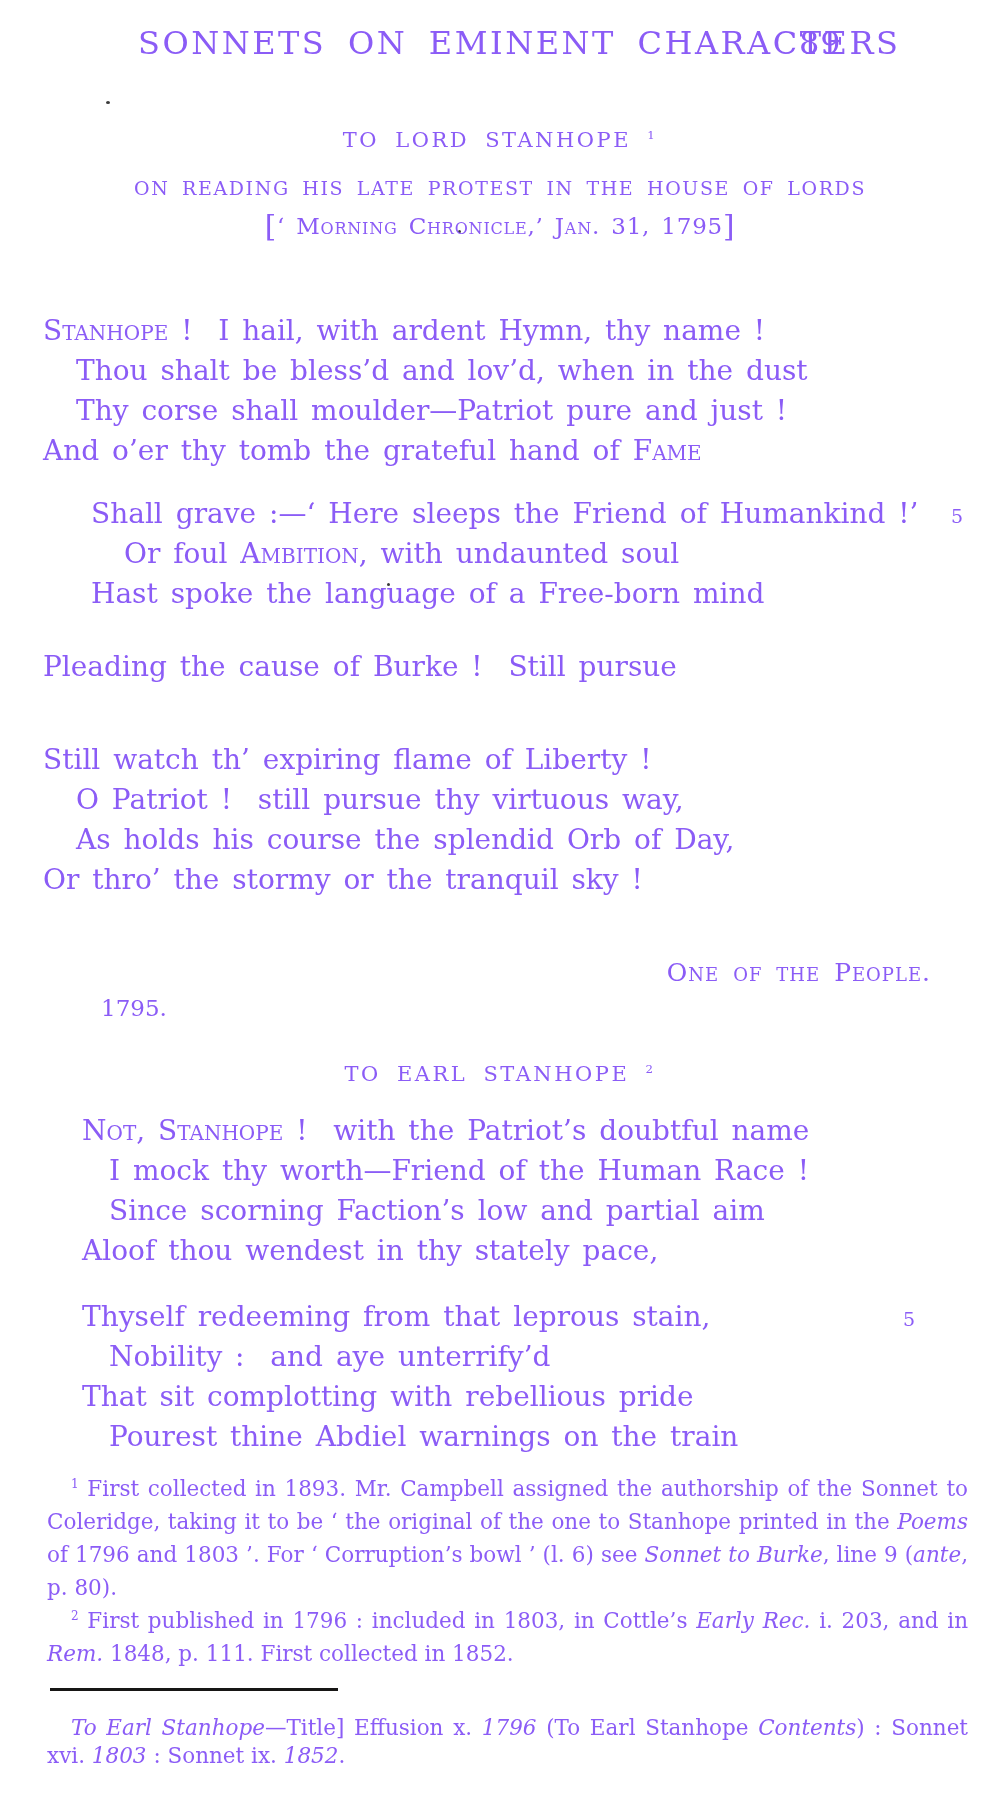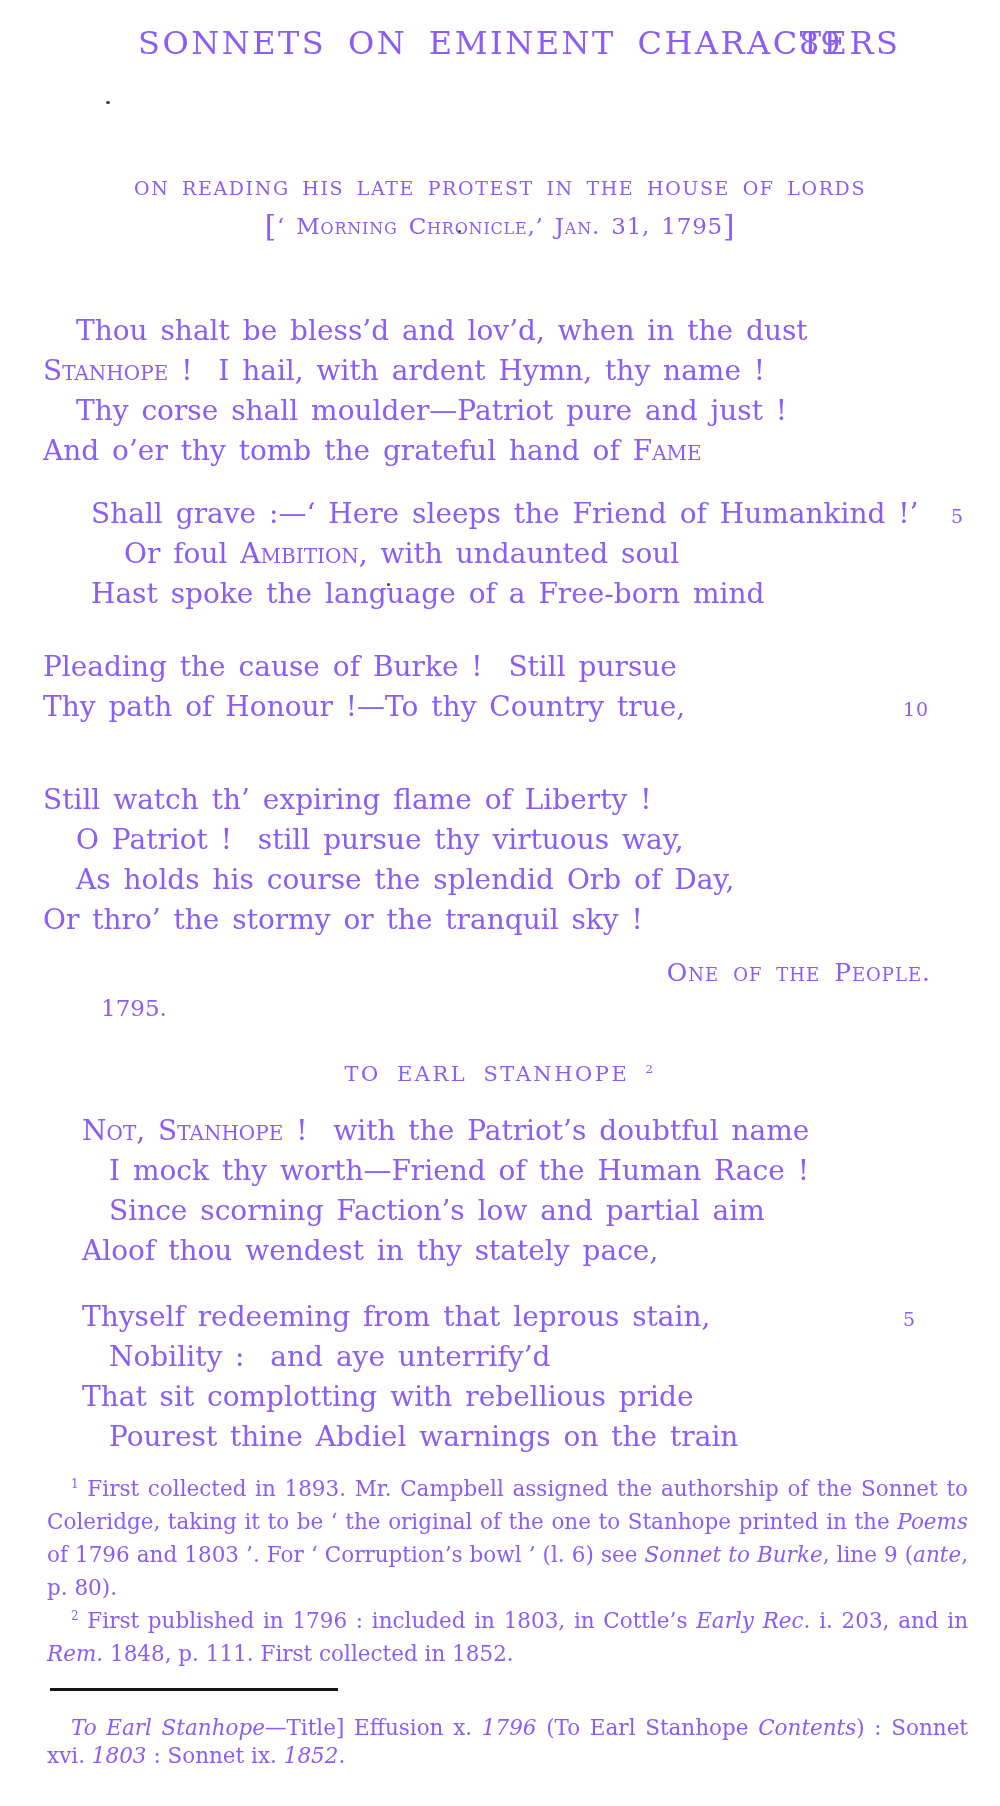--- a/index.html
+++ b/index.html
@@ -83,38 +83,38 @@
 
   <div class="page-header">
     <span class="header-title">SONNETS ON EMINENT CHARACTERS</span>
     <span class="page-number">89</span>
   </div>
 
   <div class="speck speck1"></div>
   <div class="speck speck2"></div>
   <div class="speck speck3"></div>
 
+  <div class="center-line sonnet1-title"><span>TO LORD STANHOPE </span><span class="sup">1</span></div>
   <div class="center-line sonnet1-subtitle">ON READING HIS LATE PROTEST IN THE HOUSE OF LORDS</div>
   <div class="center-line sonnet1-source"><span class="br">[</span><span>‘ </span><span class="sc">Morning Chronicle,</span><span>’ </span><span class="sc">Jan.</span><span> 31, 1795</span><span class="br">]</span></div>
 
   <div class="poem poem1">
       <div class="stanza">
+        <div class="line ind0"><span class="runs"><span class="sc">Stanhope</span><span> !  I hail, with ardent Hymn, thy name !</span></span></div>
         <div class="line ind1"><span class="runs"><span>Thou shalt be bless’d and lov’d, when in the dust</span></span></div>
-        <div class="line ind0"><span class="runs"><span class="sc">Stanhope</span><span> !  I hail, with ardent Hymn, thy name !</span></span></div>
         <div class="line ind1"><span class="runs"><span>Thy corse shall moulder—Patriot pure and just !</span></span></div>
         <div class="line ind0"><span class="runs"><span>And o’er thy tomb the grateful hand of </span><span class="sc">Fame</span></span></div>
       </div>
       <div class="stanza">
         <div class="line ind0"><span class="runs"><span>Shall grave :—‘ Here sleeps the Friend of Humankind !’</span></span><span class="lnum">5</span></div>
         <div class="line ind1"><span class="runs"><span>Or foul </span><span class="sc">Ambition</span><span>, with undaunted soul</span></span></div>
         <div class="line ind0"><span class="runs"><span>Hast spoke the language of a Free-born mind</span></span></div>
       </div>
       <div class="stanza">
         <div class="line ind0"><span class="runs"><span>Pleading the cause of Burke !  Still pursue</span></span></div>
-        <div class="line ind0"><span class="runs"><span>Thy path of Honour !—To thy Country true,</span></span><span class="lnum">10</span></div>
       </div>
       <div class="stanza">
         <div class="line ind0"><span class="runs"><span>Still watch th’ expiring flame of Liberty !</span></span></div>
         <div class="line ind1"><span class="runs"><span>O Patriot !  still pursue thy virtuous way,</span></span></div>
         <div class="line ind1"><span class="runs"><span>As holds his course the splendid Orb of Day,</span></span></div>
         <div class="line ind0"><span class="runs"><span>Or thro’ the stormy or the tranquil sky !</span></span></div>
       </div>
     </div>
 
   <div class="signature">One of the People.</div>

